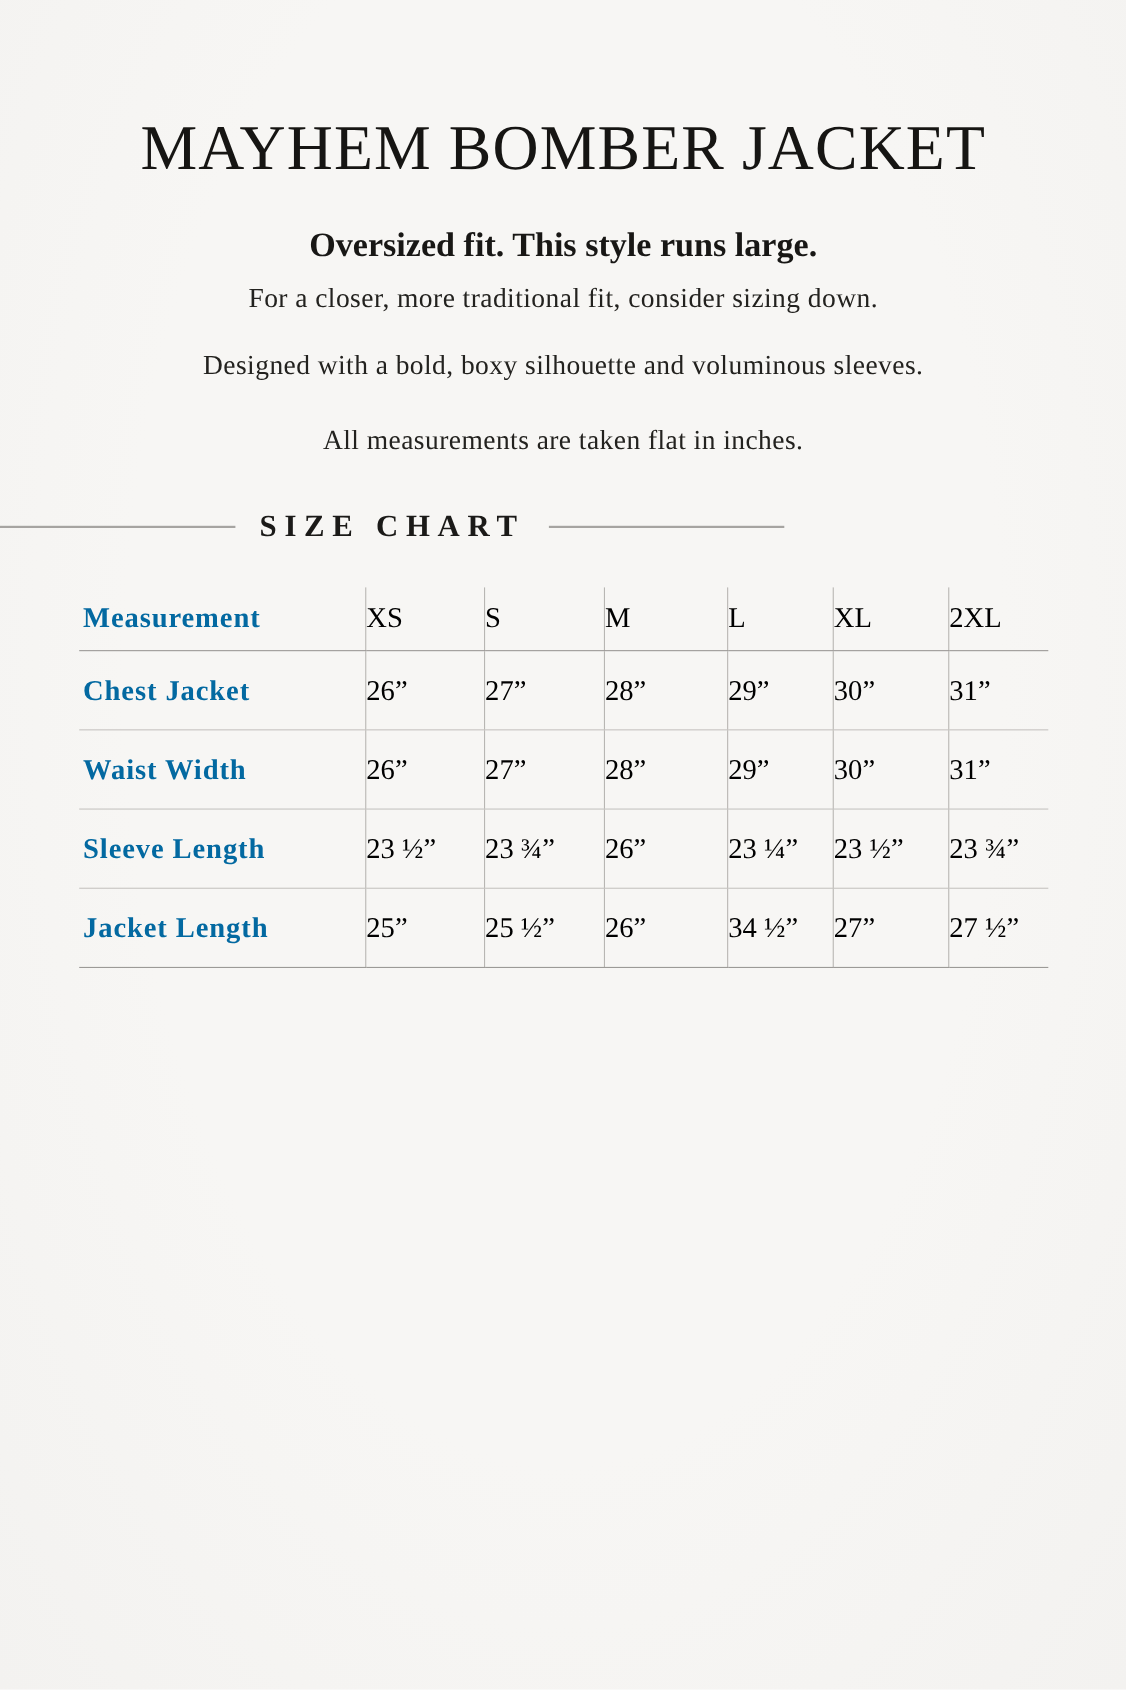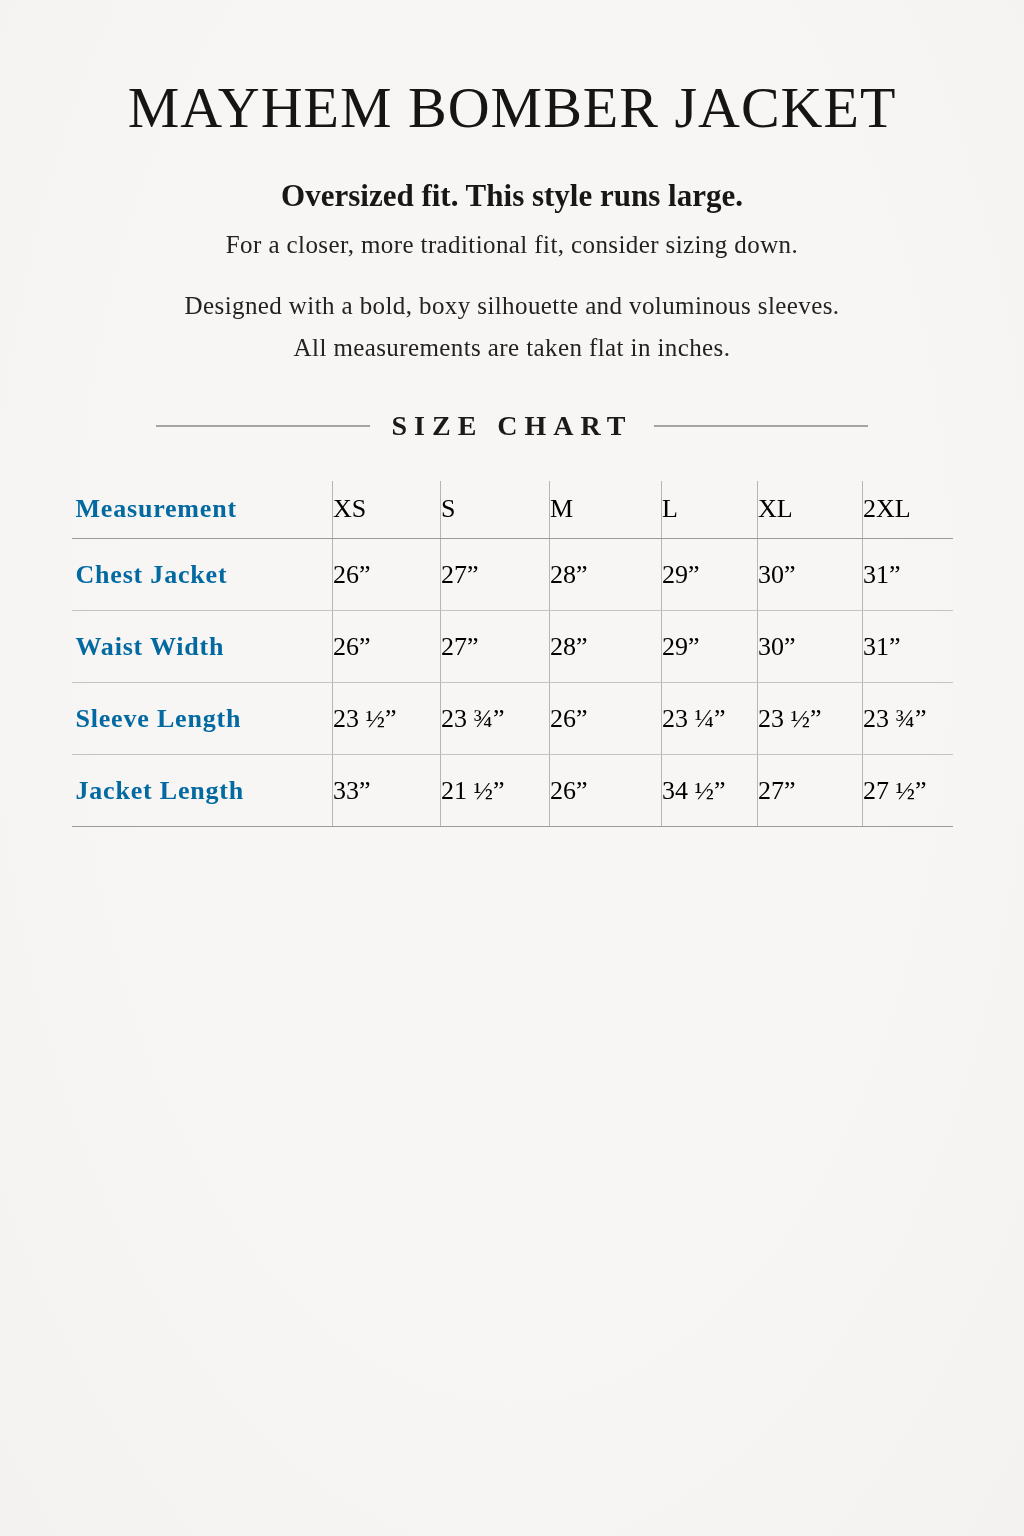--- a/index.html
+++ b/index.html
@@ -16,21 +16,21 @@
     color: #1e1d1b;
   }
 
   .page {
     width: 1024px;
     height: 1536px;
     text-align: center;
   }
 
   .title {
-    margin-top: 72px;
+    margin-top: 99px;
     font-size: 58px;
     font-weight: 500;
     letter-spacing: 1px;
     line-height: 1.25;
     color: #161513;
   }
 
   .subtitle {
     margin-top: 32px;
     font-size: 31px;
@@ -40,27 +40,26 @@
   }
 
   .desc {
     font-size: 25px;
     line-height: 1.2;
     letter-spacing: 0.4px;
     color: #23221f;
   }
   .desc-1 { margin-top: 31px; }
   .desc-2 { margin-top: 16px; }
-  .desc-3 { margin-top: 12px; }
+  .desc-3 { margin-top: 38px; }
 
   .section-heading {
     margin-top: 46px;
     display: flex;
     align-items: center;
-    justify-content: center;
     gap: 22px;
     height: 34px;
   }
   .heading-rule {
     width: 214px;
     height: 0;
     border-top: 2px solid #a6a4a1;
   }
   .heading-text {
     font-size: 28px;
@@ -168,22 +167,22 @@
         <td class="first-col">Sleeve Length</td>
         <td>23 ½”</td>
         <td>23 ¾”</td>
         <td>26”</td>
         <td>23 ¼”</td>
         <td>23 ½”</td>
         <td>23 ¾”</td>
       </tr>
       <tr>
         <td class="first-col">Jacket Length</td>
-        <td>33”</td>
-        <td>21 ½”</td>
+        <td>25”</td>
+        <td>25 ½”</td>
         <td>26”</td>
         <td>34 ½”</td>
         <td>27”</td>
         <td>27 ½”</td>
       </tr>
     </tbody>
   </table>
 
 </div>
 

